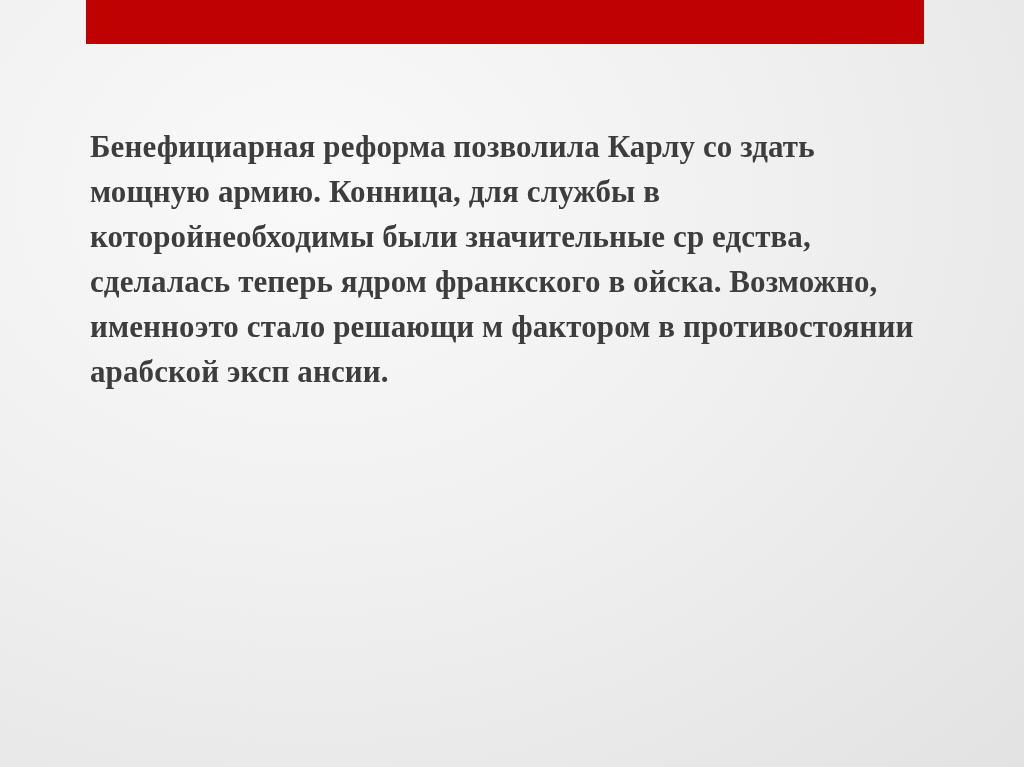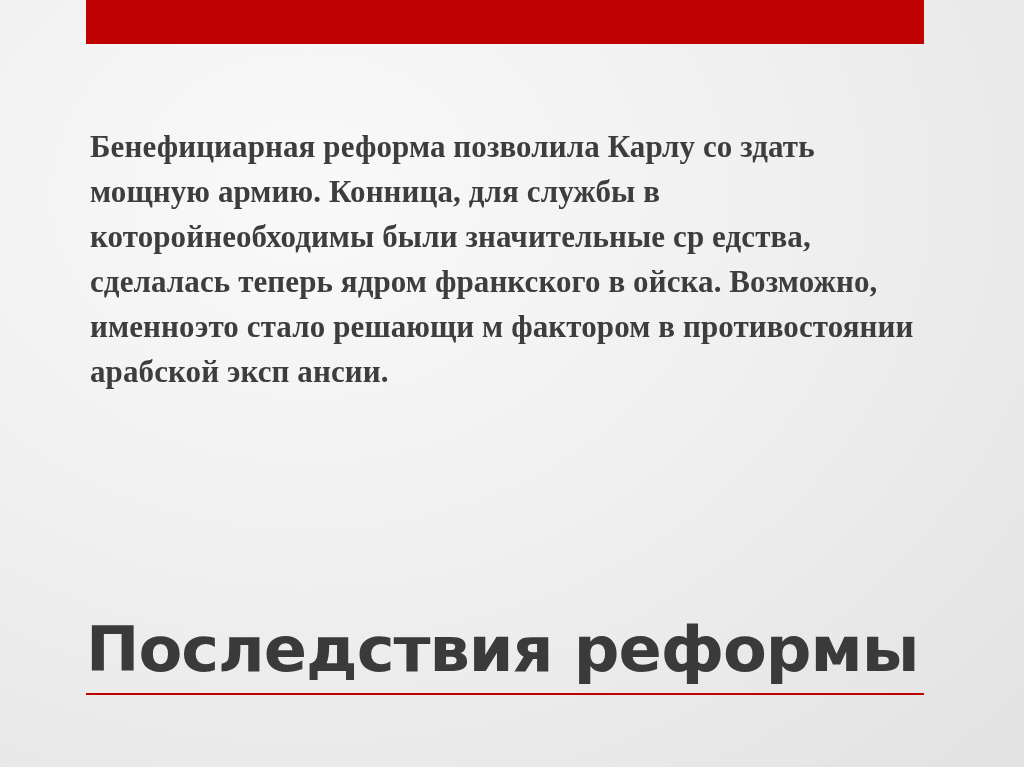--- a/index.html
+++ b/index.html
@@ -78,18 +78,14 @@
 </style>
 </head>
 <body>
 
 <div class="slide">
 
   <div class="top-bar"></div>
 
   <div class="body-text">Бенефициарная реформа позволила Карлу со здать мощную армию. Конница, для службы в которойнеобходимы были значительные ср едства, сделалась теперь ядром франкского в ойска. Возможно, именноэто стало решающи м фактором в противостоянии арабской эксп ансии.</div>
 
-  <div class="title-block">
-    <div class="title">Последствия реформы</div>
-    <div class="title-rule"></div>
-  </div>
 
 </div>
 
 </body></html>

